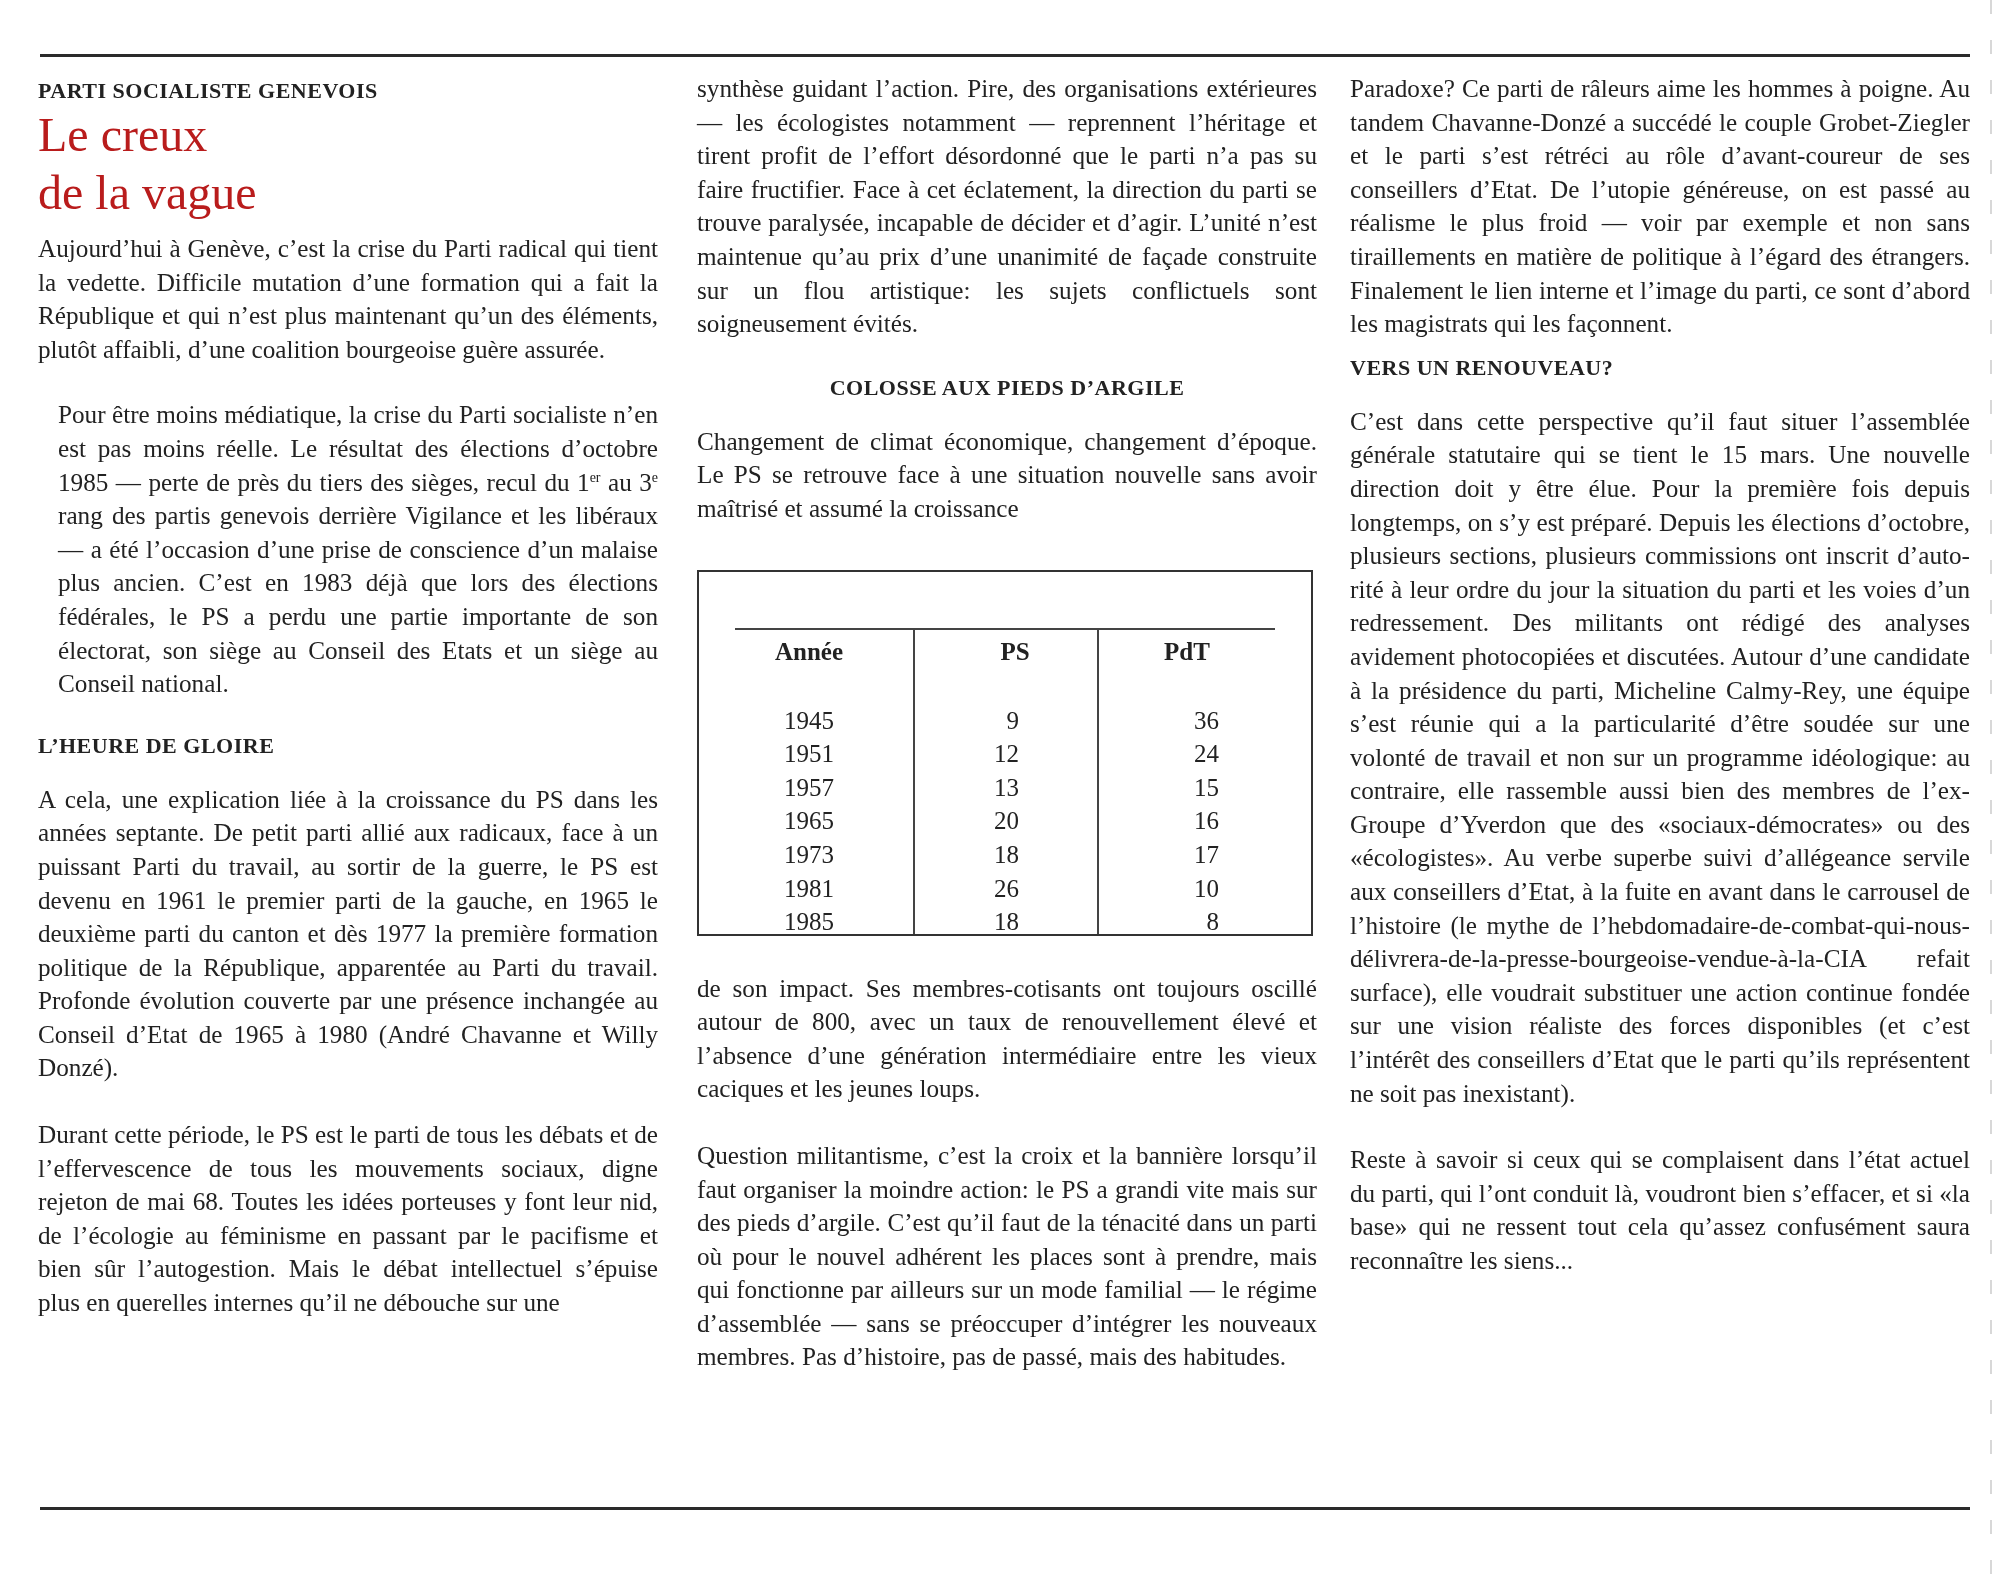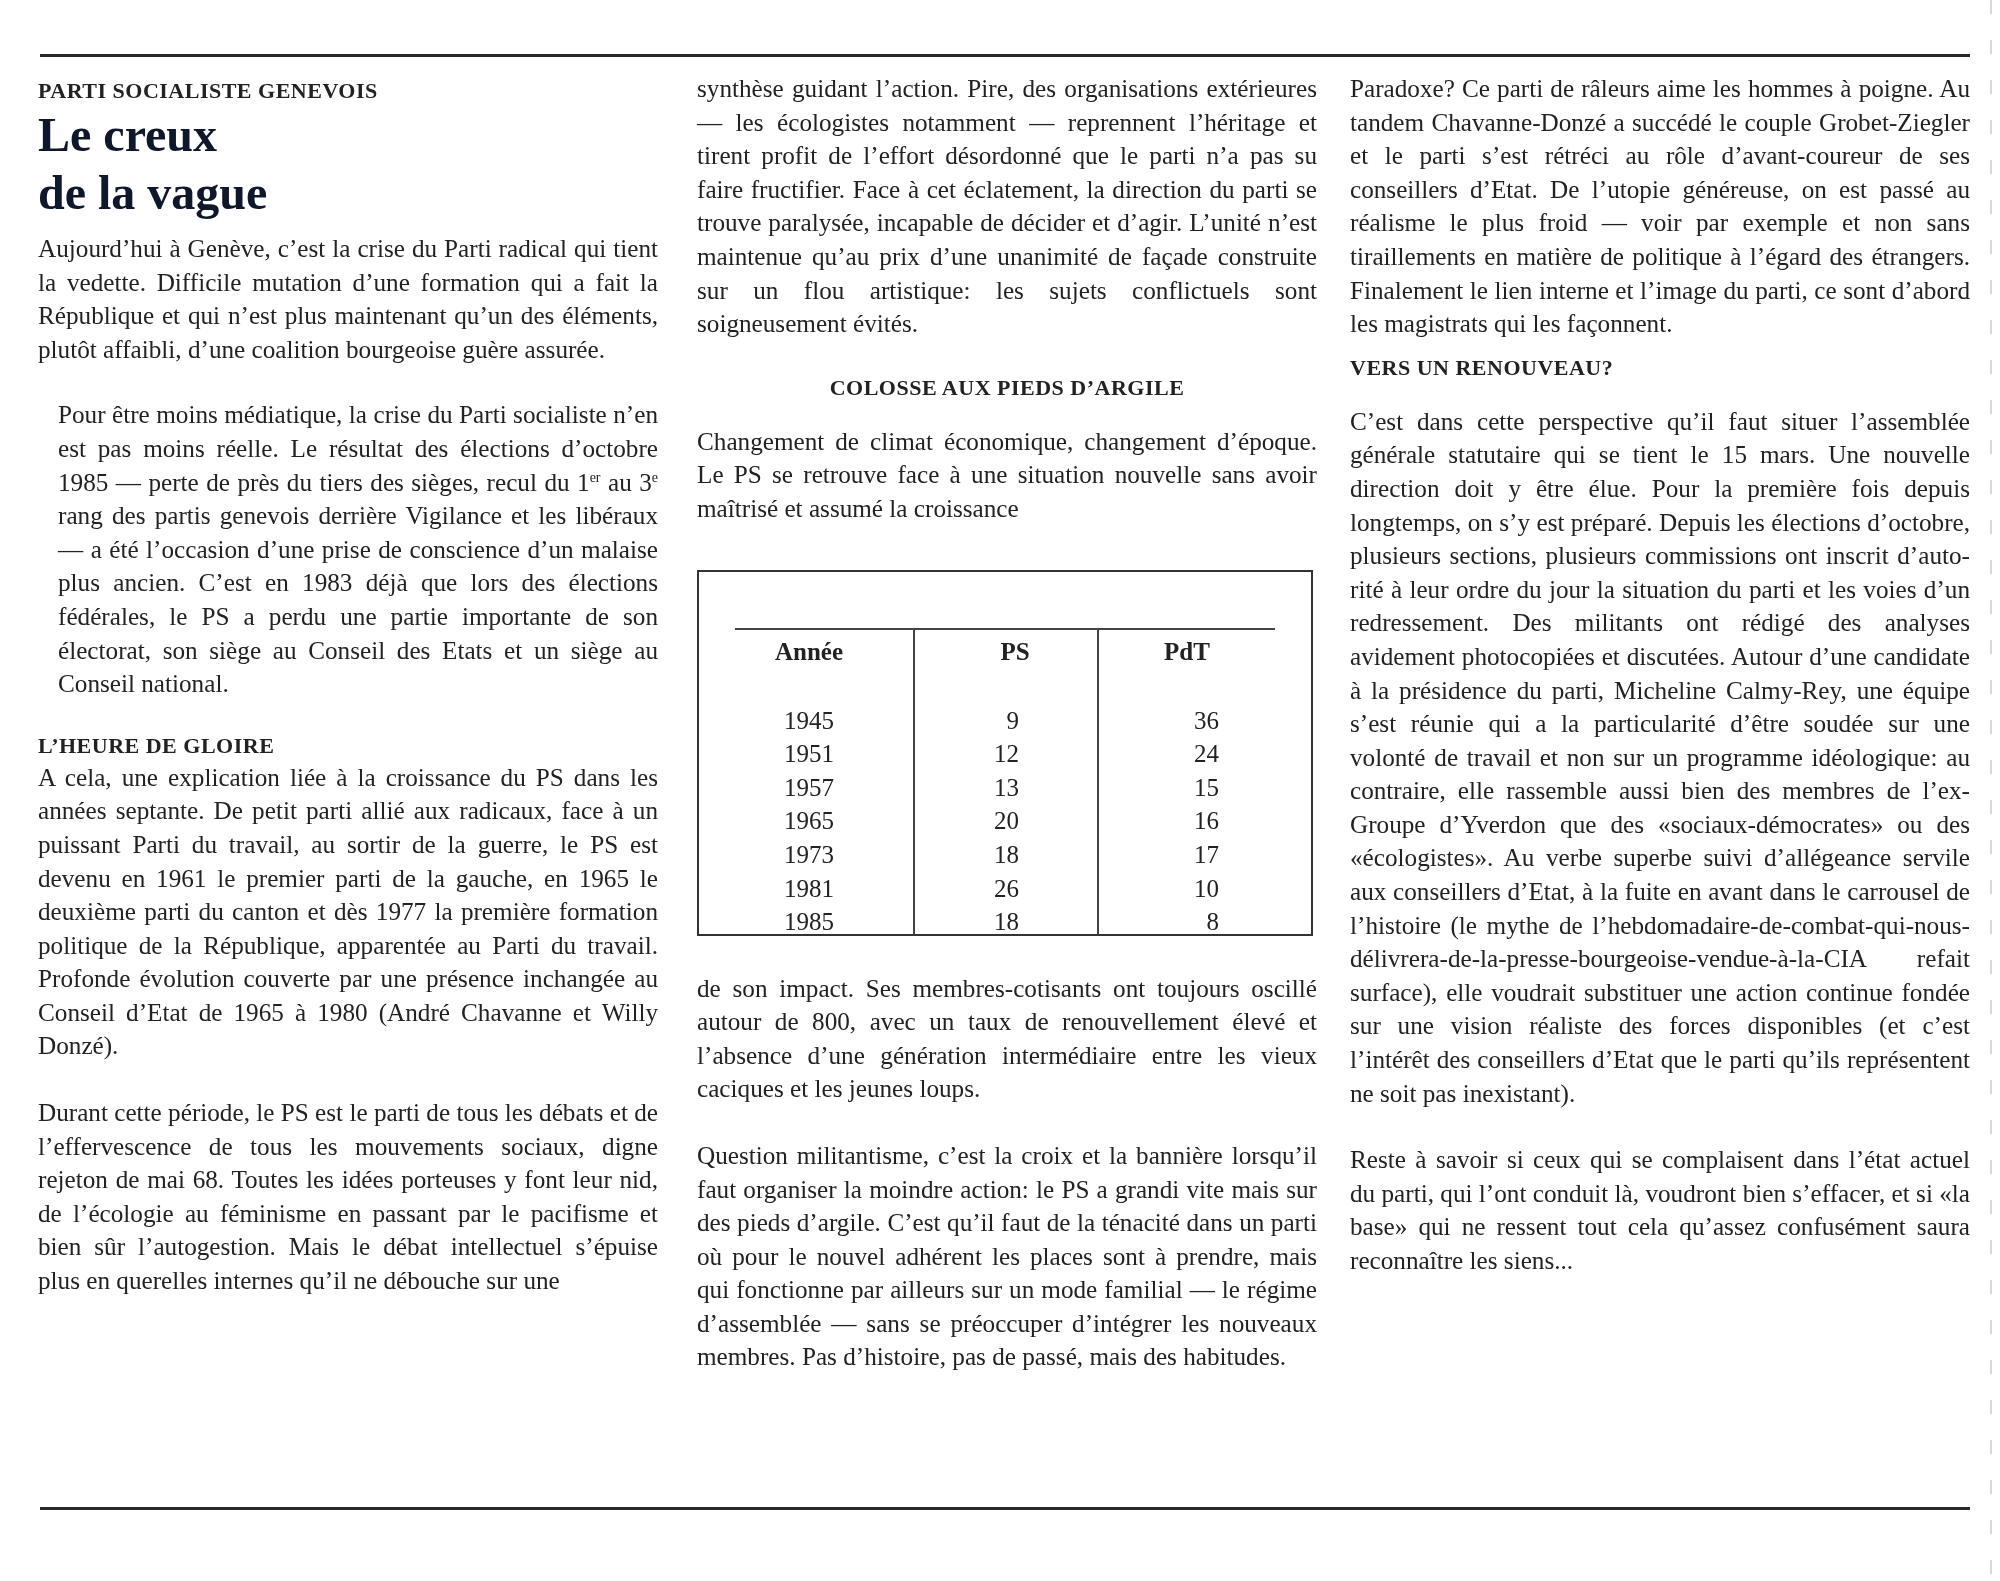--- a/index.html
+++ b/index.html
@@ -16,25 +16,25 @@
 
   .col { position: absolute; top: 72px; width: 620px; }
   .col1 { left: 38px; }
   .col2 { left: 697px; }
   .col3 { left: 1350px; }
 
   p { margin: 0; font-size: 25.2px; line-height: 33.6px; text-align: justify; hyphens: manual; }
   p + p { margin-top: 33px; }
 
   .kicker { font-weight: bold; font-size: 22px; letter-spacing: 0.5px; line-height: 30px; margin: 4px 0 0 0; }
-  .headline { font-weight: bold; font-size: 48px; line-height: 58px; margin: 0 0 10px 0; color: #0f172a; }
+  .headline { font-weight: normal; font-size: 48px; line-height: 58px; margin: 0 0 10px 0; color: #b91c1c; }
   .subhead { font-weight: bold; font-size: 22px; letter-spacing: 0.5px; line-height: 30px; margin: 0; }
 
   .col1 .sec2 { margin-top: 32px; margin-left: 20px; }
-  .col1 .subhead { margin-top: 30px; }
+  .col1 .subhead { margin-top: 30px; margin-bottom: 22px; }
   .col2 .subhead { margin-top: 32px; margin-bottom: 22px; text-align: center; }
   .col3 .subhead { margin-top: 12px; margin-bottom: 22px; }
 
   sup { font-size: 14px; line-height: 0; vertical-align: 9px; }
 
   .seat-table {
     margin-top: 44px; margin-bottom: 36px;
     border: 2.5px solid #333; width: 616px; height: 366px; box-sizing: border-box;
     position: relative;
   }

